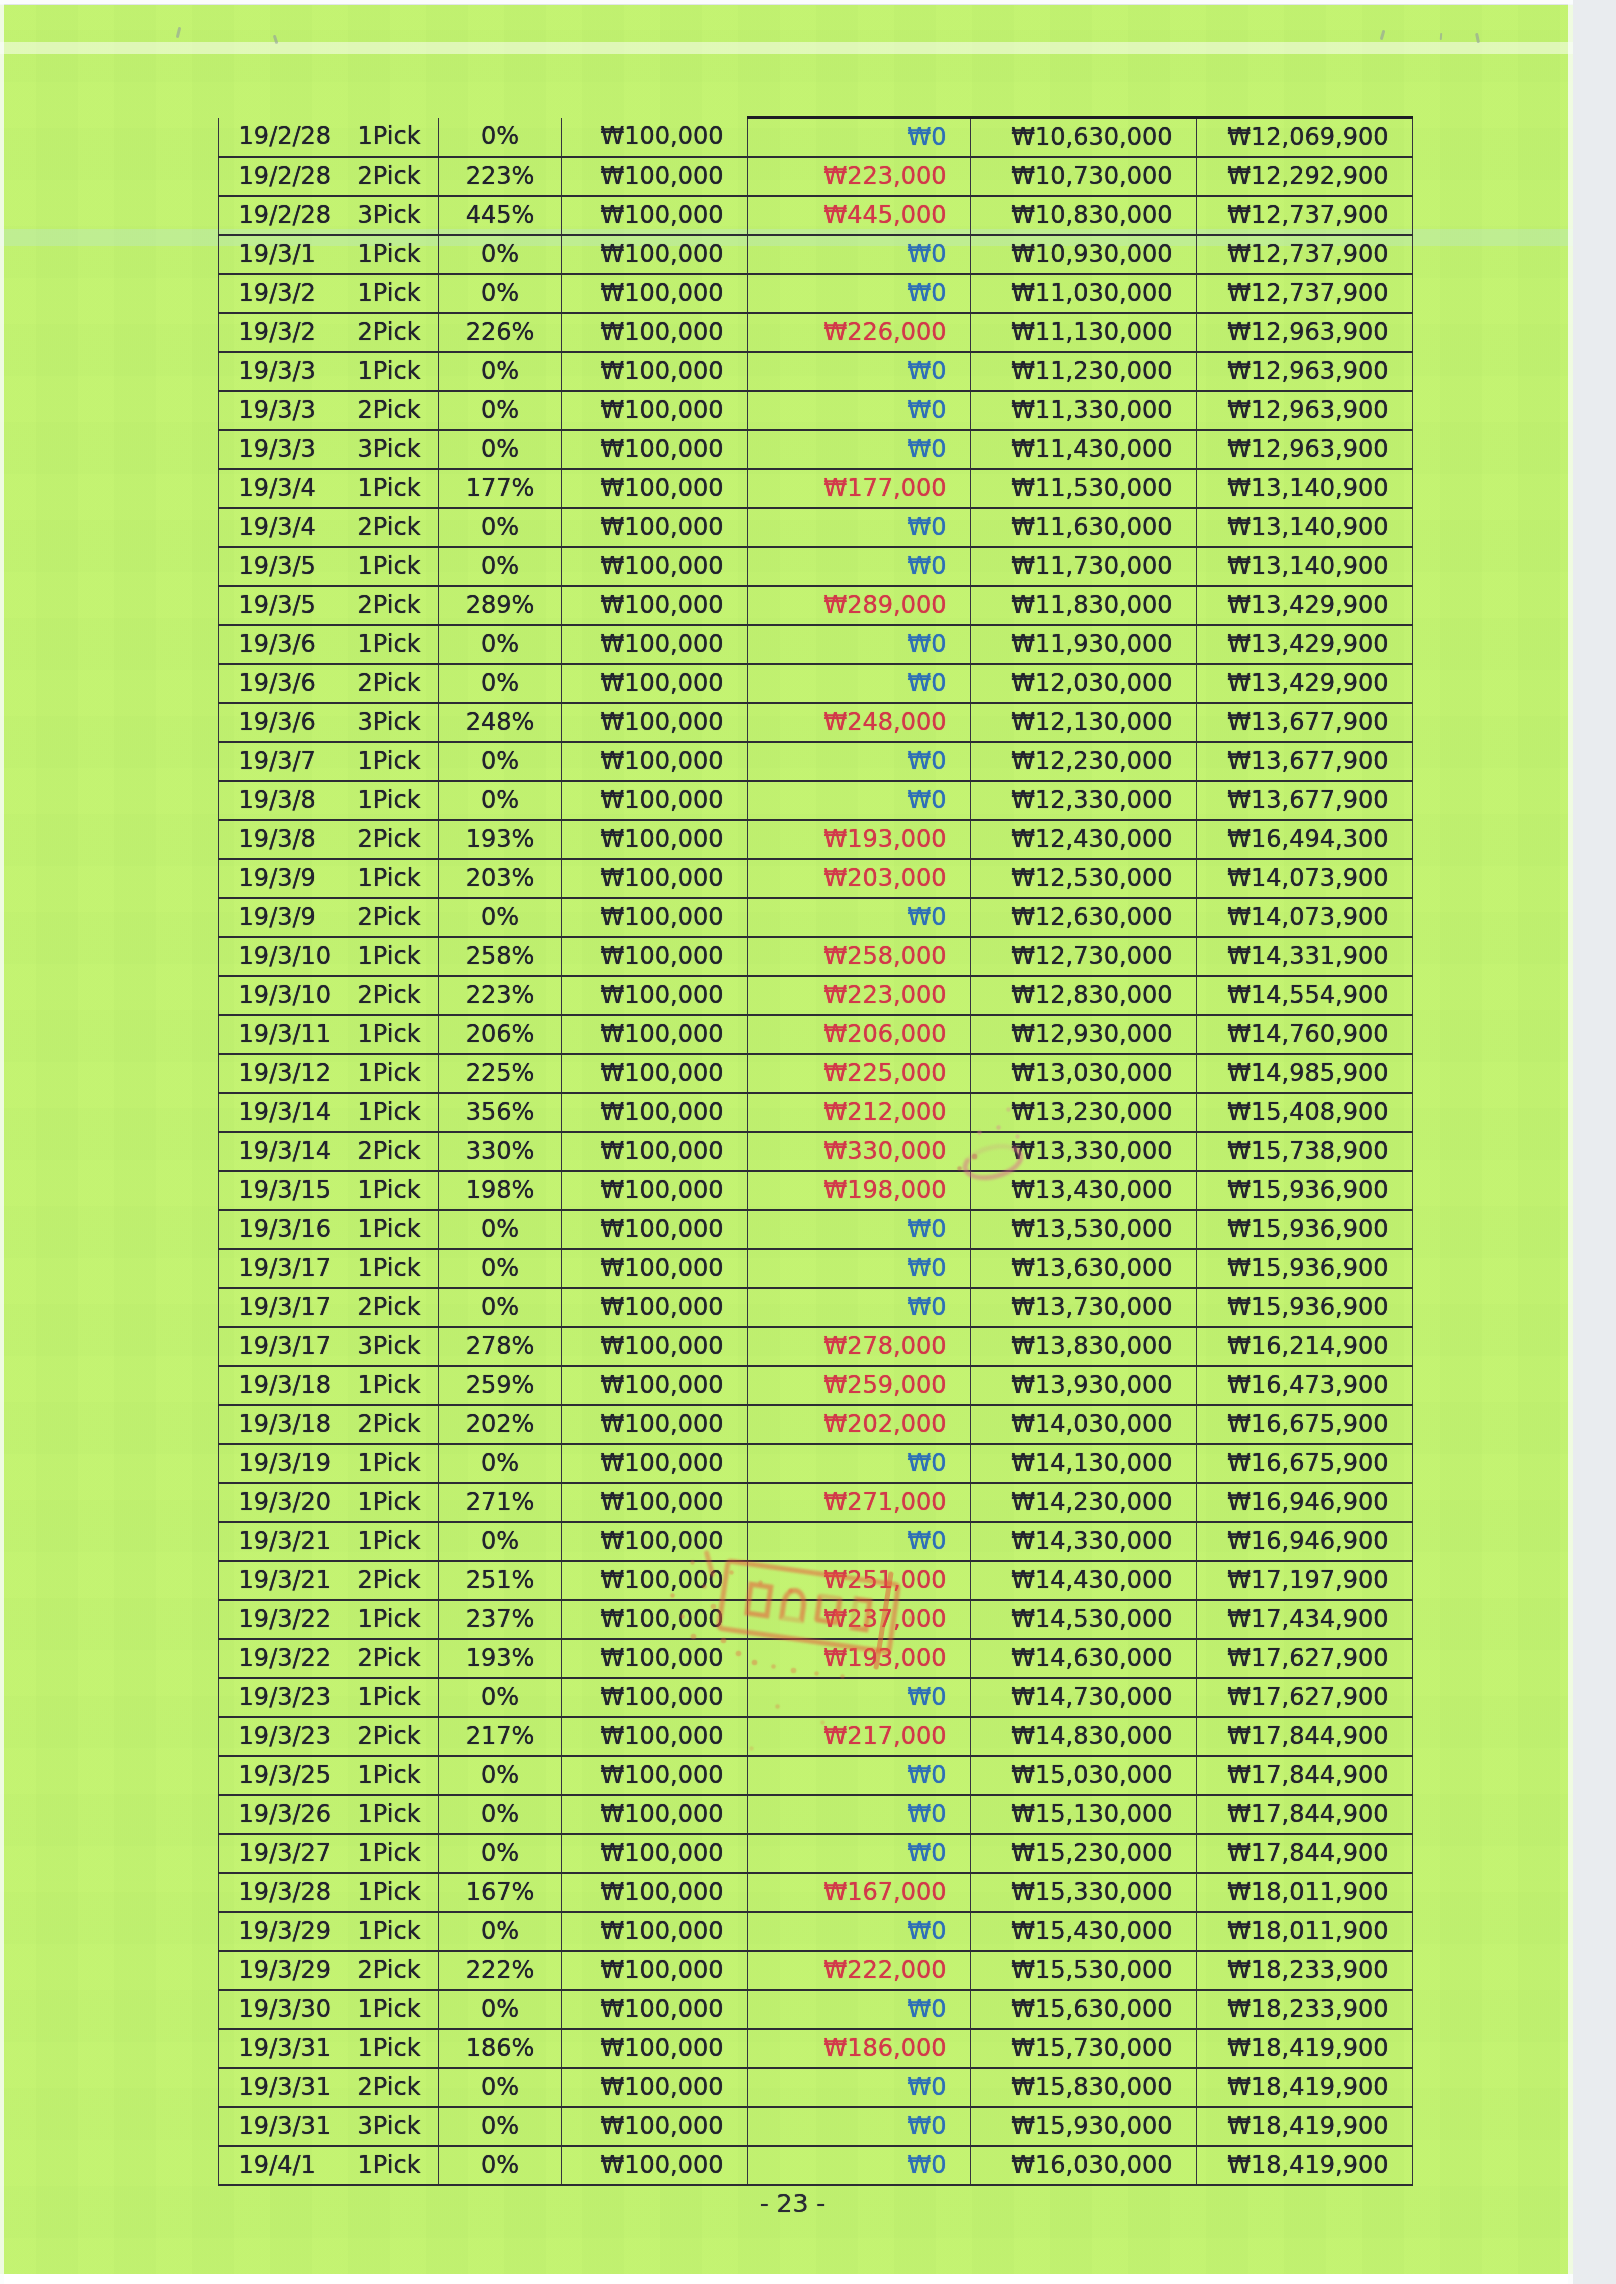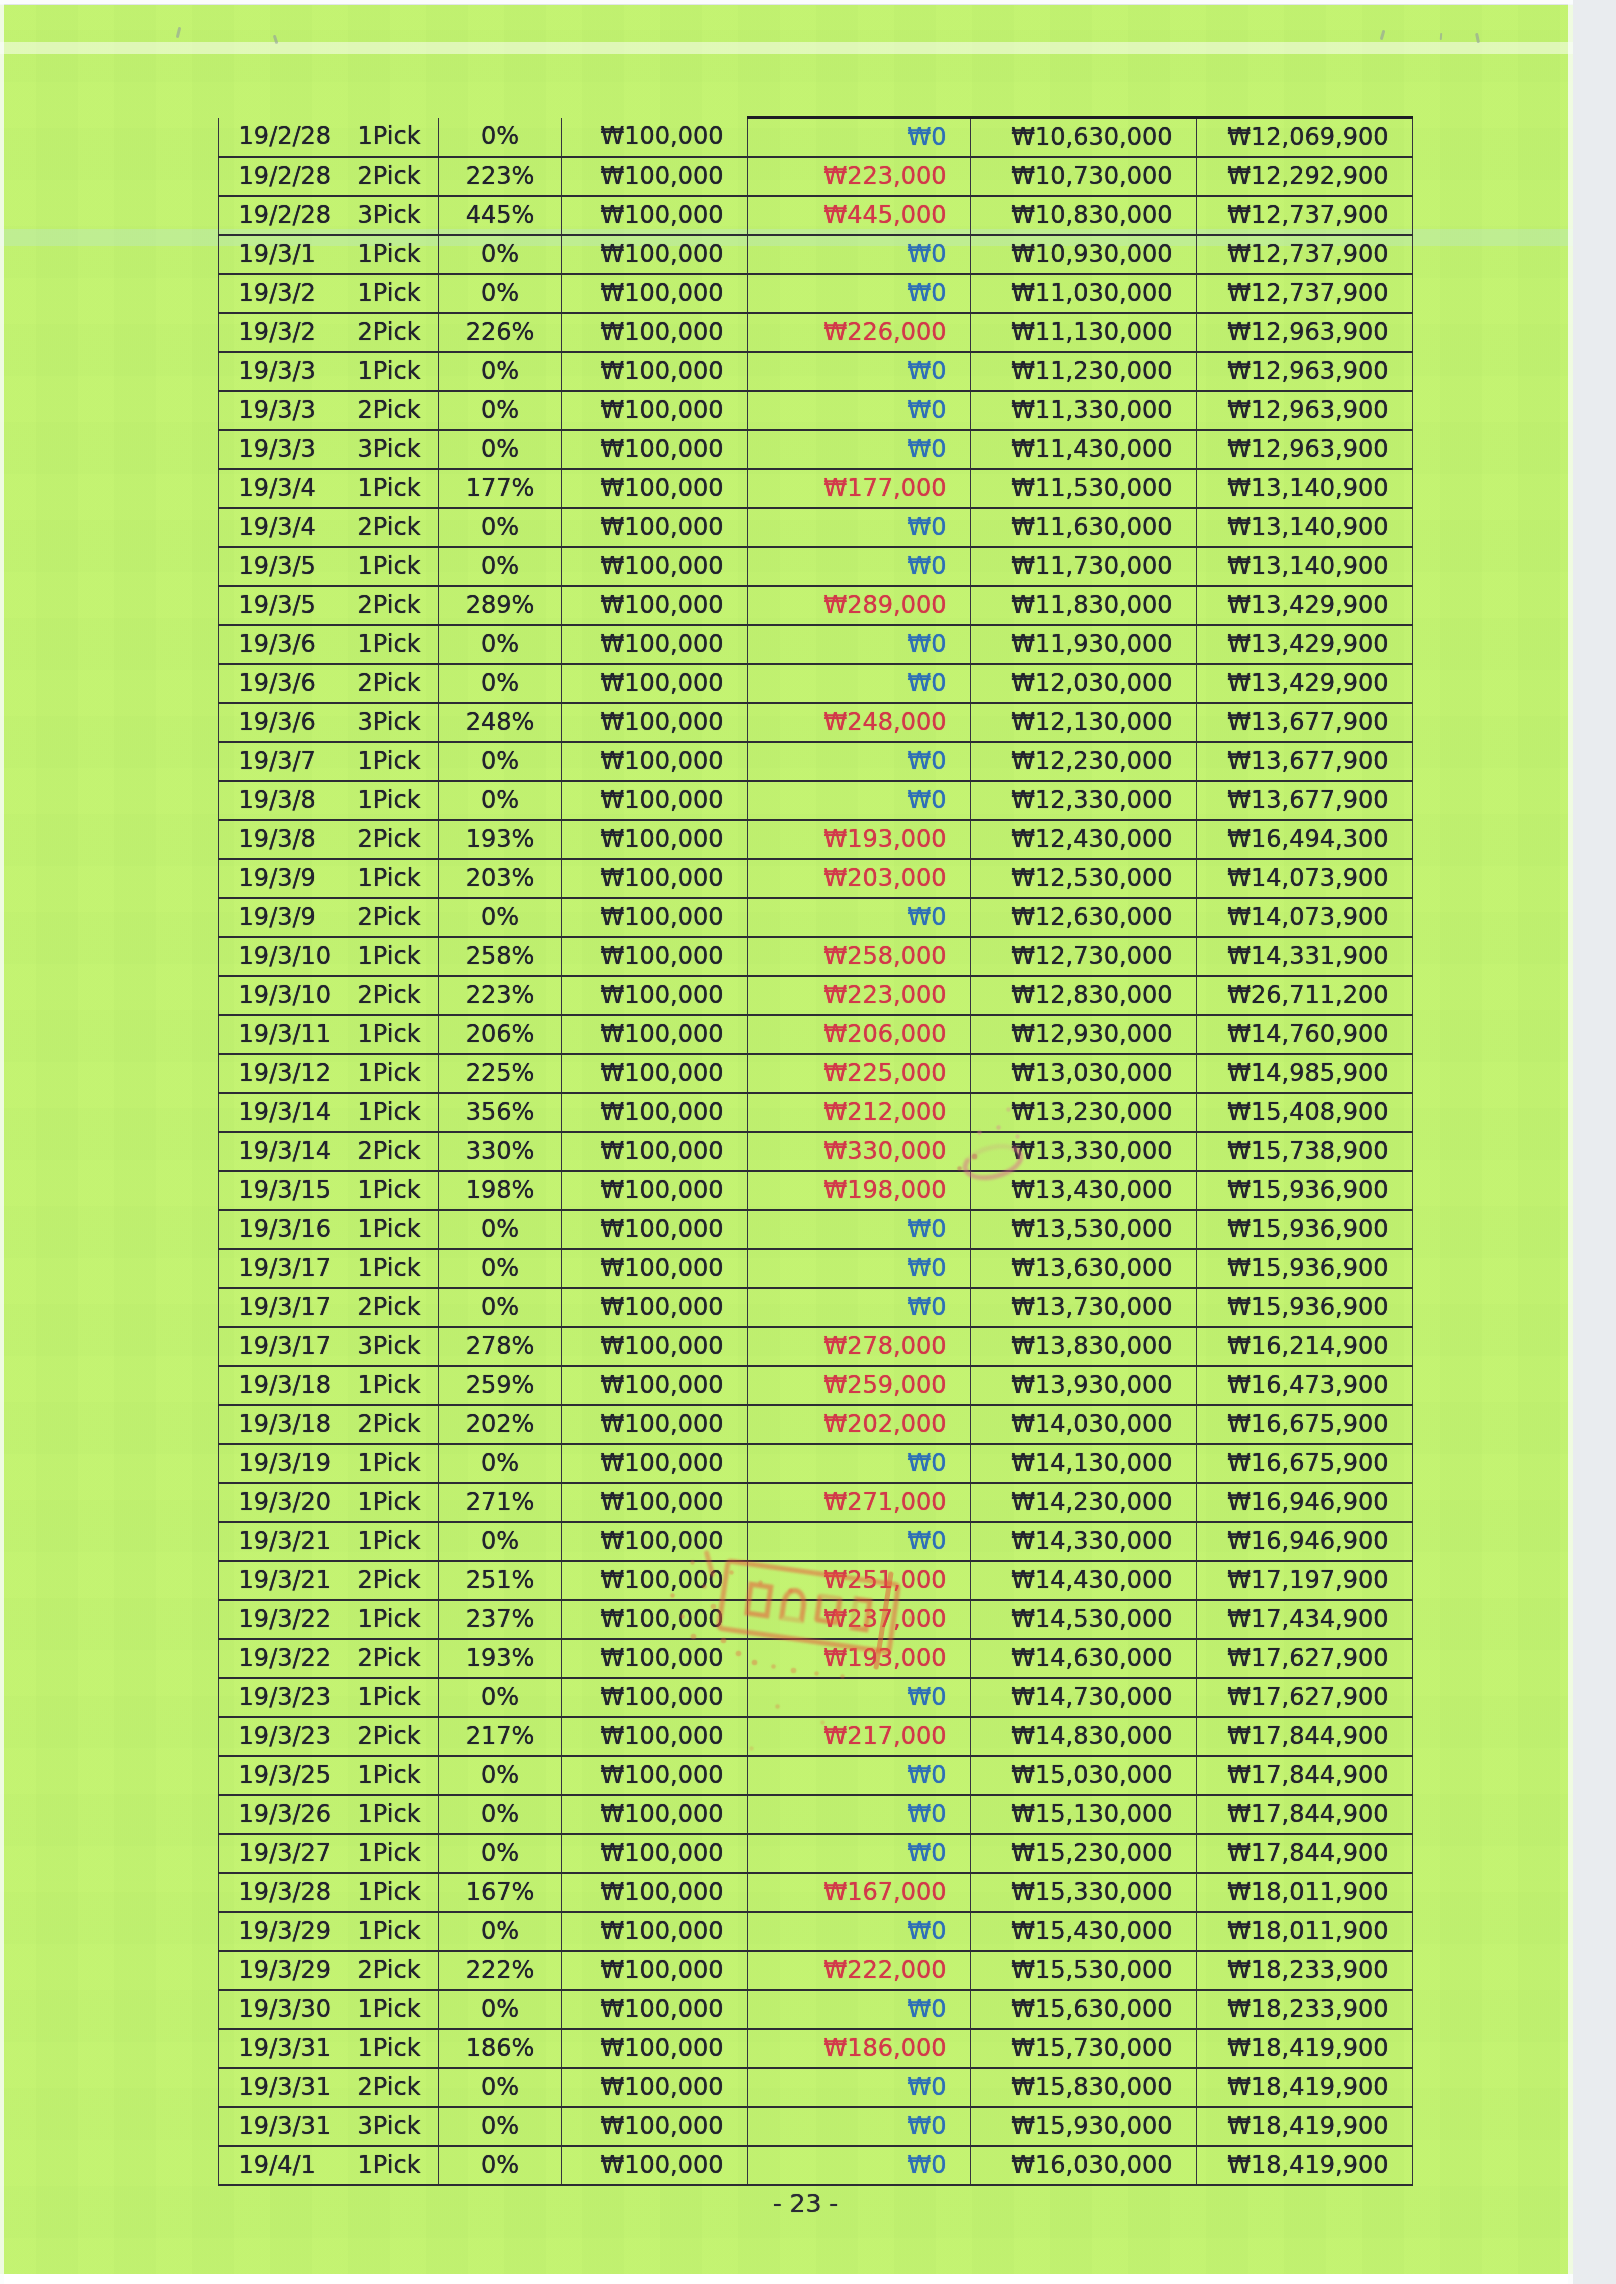--- a/index.html
+++ b/index.html
@@ -48,21 +48,21 @@
   tr:first-child td.btop{border-top:3.9px solid #1d1d24;}
   td.c1{padding-left:19.6px;}
   td.c1 .inner{display:flex;}
   td.c1 .date{width:119px;}
   td.c2{text-align:center;}
   td.num{text-align:right;padding-right:23.5px;}
   td.blue{color:#2e6fb7;}
   td.red{color:#d2394a;}
 
   .footer{
-    position:absolute;left:13px;top:2189px;width:1585px;
+    position:absolute;left:0;top:2189px;width:1585px;
     text-align:center;font-size:25px;color:#2a2b35;text-shadow:0 0 0.7px;
   }
 
   
   .stamp-rect{
     position:absolute;left:720px;top:1570px;width:177px;height:73px;
     border:5.9px solid rgba(233,88,58,.50);border-radius:5.9px;
     transform:rotate(8deg);filter:blur(0.8px);
     display:flex;align-items:center;justify-content:center;gap:10.4px;
     box-sizing:border-box;
@@ -417,21 +417,21 @@
           <td class="c1">
             <span class="inner">
               <span class="date">19/3/10</span>
               <span class="pick">2Pick</span>
             </span>
           </td>
           <td class="c2">223%</td>
           <td class="num">₩100,000</td>
           <td class="num btop red">₩223,000</td>
           <td class="num btop">₩12,830,000</td>
-          <td class="num btop">₩26,711,200</td>
+          <td class="num btop">₩14,554,900</td>
         </tr>
         <tr>
           <td class="c1">
             <span class="inner">
               <span class="date">19/3/11</span>
               <span class="pick">1Pick</span>
             </span>
           </td>
           <td class="c2">206%</td>
           <td class="num">₩100,000</td>

